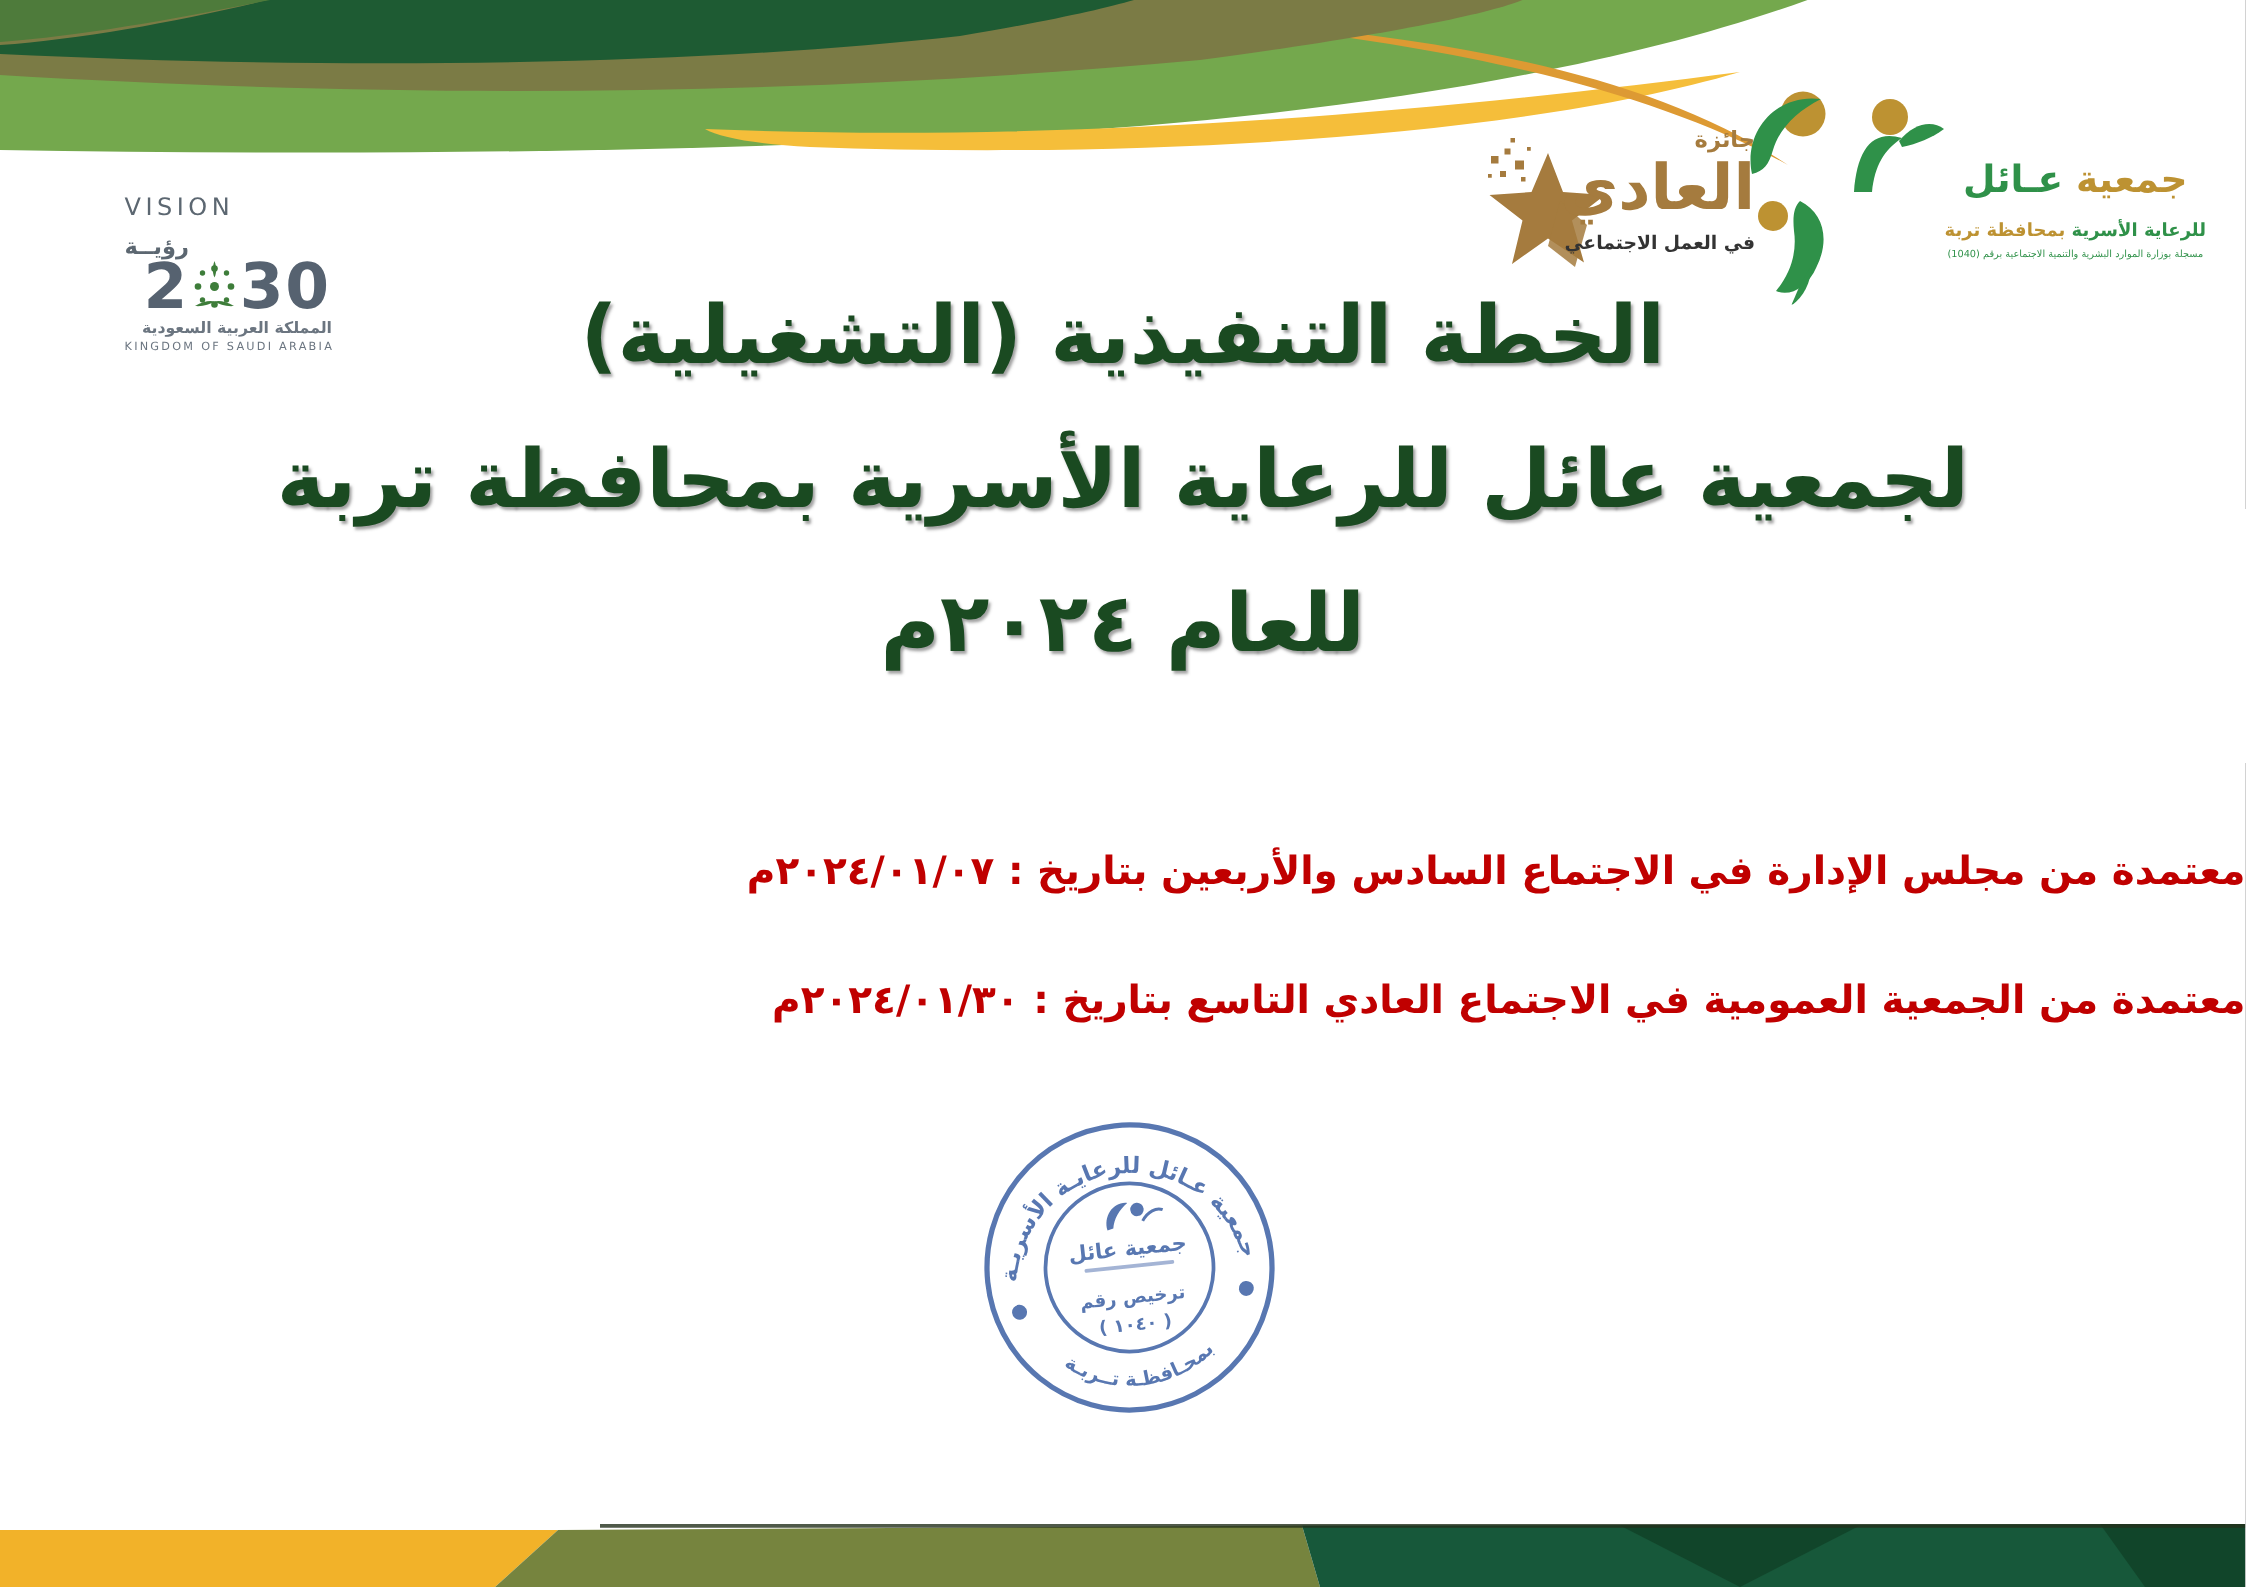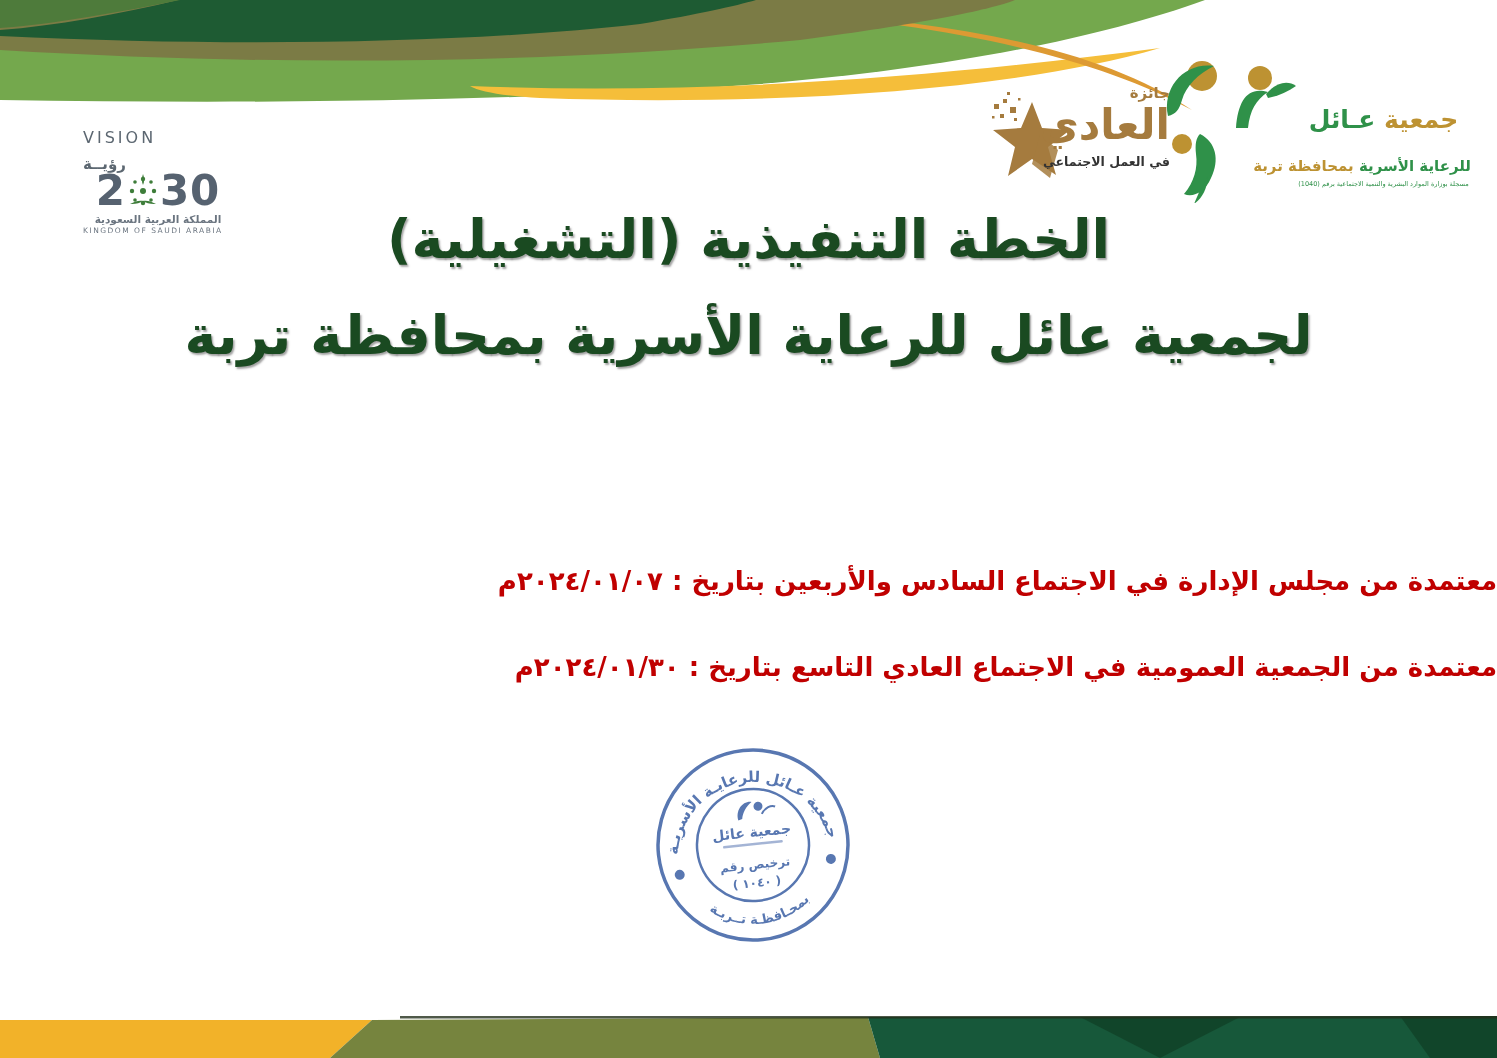--- a/index.html
+++ b/index.html
@@ -27,25 +27,25 @@
   .tz-big{font-size:42px;font-weight:bold;color:#A57B3E;line-height:46px;}
   .tz-sub{font-size:12.5px;font-weight:bold;color:#333333;margin-top:6px;}
 
   
   .ael{position:absolute;left:1148px;top:48px;width:330px;height:155px;}
   .ael-mark{position:absolute;left:0;top:0;}
   .ael-text{position:absolute;left:148px;top:52px;width:175px;text-align:center;direction:rtl;}
   .ael-name{font-size:25px;font-weight:bold;line-height:40px;white-space:nowrap;}
   .ael-gold{color:#BD9232;}
   .ael-green{color:#2F9149;}
-  .ael-sub{font-size:15px;font-weight:bold;margin-top:17px;white-space:nowrap;}
+  .ael-sub{font-size:12px;font-weight:bold;margin-top:6px;white-space:nowrap;}
   .ael-reg{font-size:6.5px;color:#2F9149;margin-top:5px;white-space:nowrap;filter:blur(.3px);}
 
   
-  .title-block{position:absolute;left:0;top:192px;width:100%;text-align:center;direction:rtl;color:#1A4A21;font-weight:bold;text-shadow:1.5px 2px 2px rgba(70,70,70,.5);}
+  .title-block{position:absolute;left:0;top:176px;width:100%;text-align:center;direction:rtl;color:#1A4A21;font-weight:bold;text-shadow:1.5px 2px 2px rgba(70,70,70,.5);}
   .title-line{font-size:54px;line-height:96px;white-space:nowrap;}
 
   
   .approval{position:absolute;left:0;width:100%;text-align:right;direction:rtl;color:#C00000;font-weight:bold;font-size:26px;white-space:nowrap;}
   .approval.first{top:566px;}
   .approval.second{top:652px;}
 
   
   .stamp{position:absolute;left:653px;top:745px;width:200px;height:200px;transform:rotate(-6deg);opacity:.92;}
   .stamp text{font-weight:bold;}
@@ -129,20 +129,21 @@
     <div class="ael-text">
       <div class="ael-name"><span class="ael-gold">جمعية</span> <span class="ael-green">عـائل</span></div>
       <div class="ael-sub"><span class="ael-green">للرعاية الأسرية</span> <span class="ael-gold">بمحافظة تربة</span></div>
       <div class="ael-reg">مسجلة بوزارة الموارد البشرية والتنمية الاجتماعية برقم (1040)</div>
     </div>
   </div>
 
   <div class="title-block">
     <div class="title-line">الخطة التنفيذية (التشغيلية)</div>
     <div class="title-line">لجمعية عائل للرعاية الأسرية بمحافظة تربة</div>
+    <div class="title-line">للعام ٢٠٢٤م</div>
   </div>
 
   <div class="approval first">معتمدة من مجلس الإدارة في الاجتماع السادس والأربعين بتاريخ : ٢٠٢٤/٠١/٠٧م</div>
   <div class="approval second">معتمدة من الجمعية العمومية في الاجتماع العادي التاسع بتاريخ : ٢٠٢٤/٠١/٣٠م</div>
 
   <svg class="stamp" width="200" height="200" viewBox="-100 -100 200 200">
     <circle r="95" fill="none" stroke-width="3.5" stroke="#4A6CAB"></circle>
     <circle r="56" fill="none" stroke-width="2.5" stroke="#4A6CAB"></circle>
     <path id="arcT" d="M -77 14 A 77 77 0 1 1 77 14" fill="none"></path>
     <path id="arcB" d="M -62 49 A 79 79 0 0 0 62 49" fill="none"></path>

